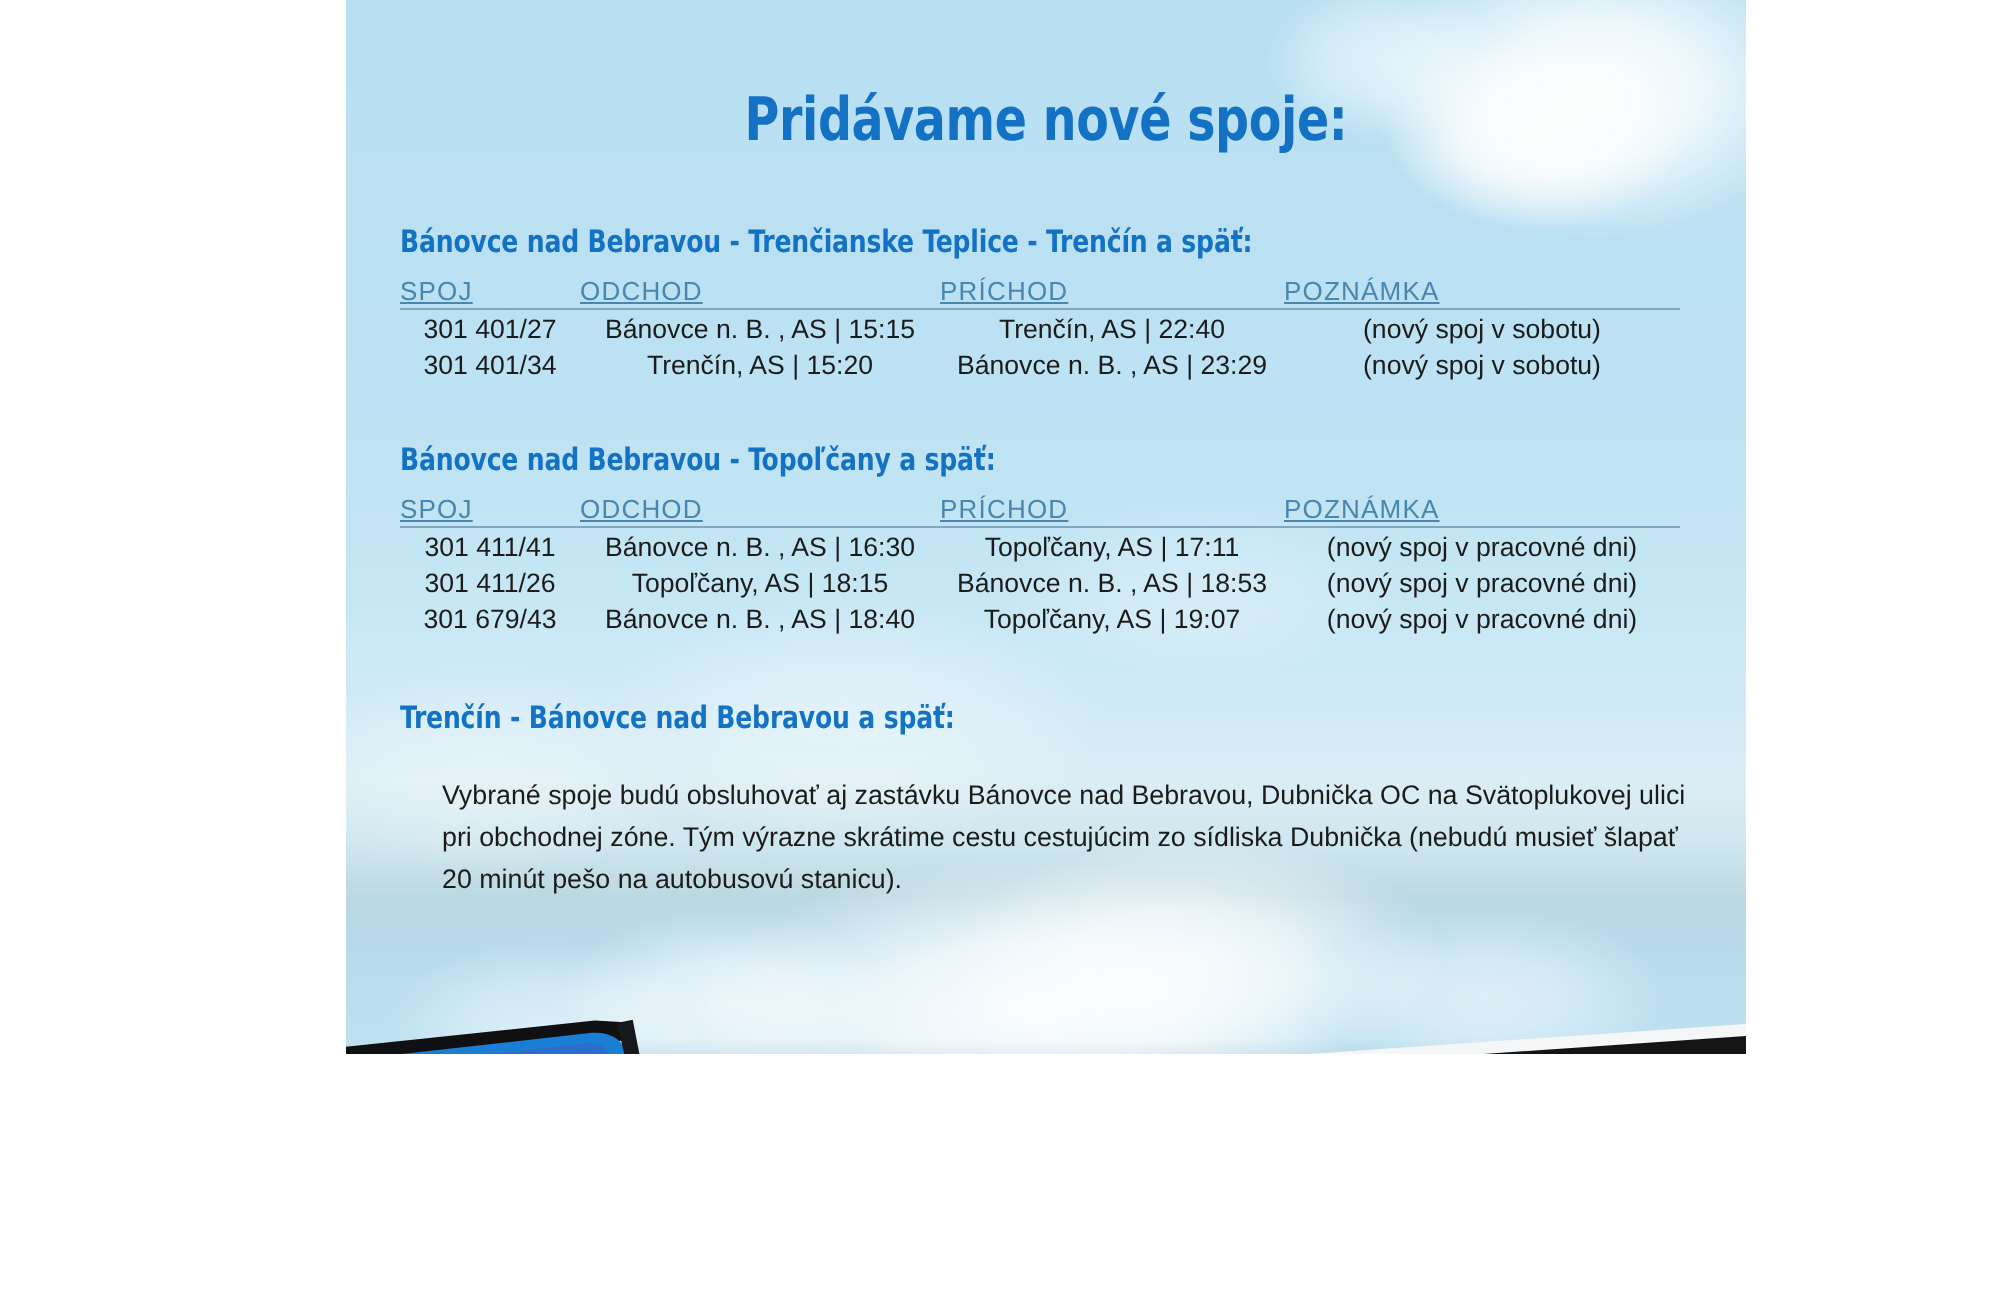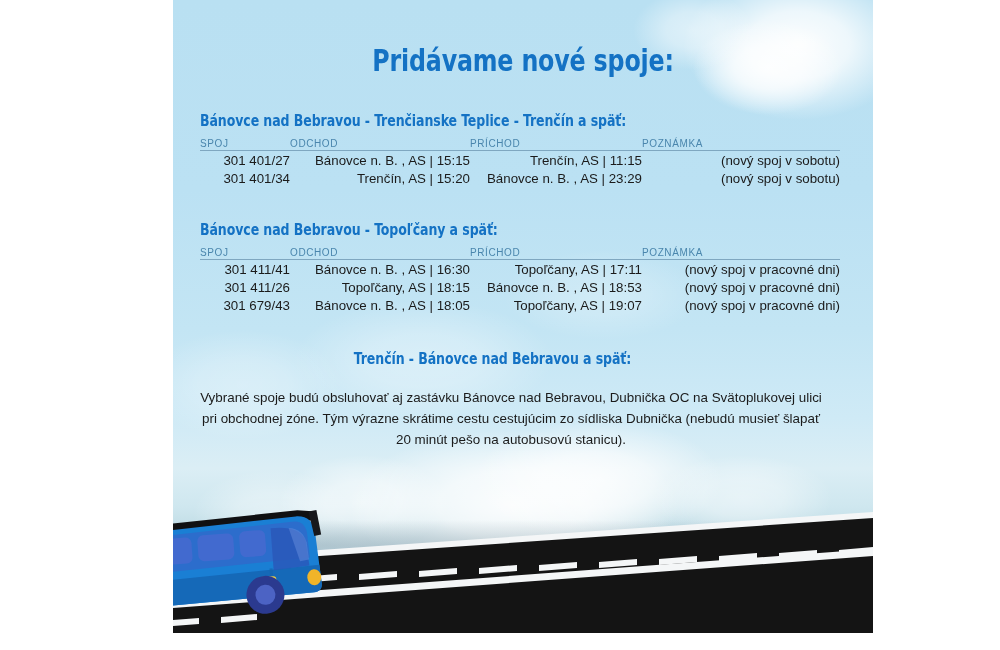--- a/index.html
+++ b/index.html
@@ -21,21 +21,21 @@
     height: 650px;
     background: #ffffff;
   }
 
   
   .poster {
     position: absolute;
     left: 173px;
     top: 0px;
     width: 700px;
-    height: 633px;
+    height: 527px;
     overflow: hidden;
     background: linear-gradient(to bottom,
        #b9e0f2 0%,
        #bbe1f3 30%,
        #c3e5f4 52%,
        #cfeaf6 66%,
        #dbeef5 74%,
        #cfe7ef 80%,
        #bcd8e2 85%,
        #b7dbec 90%,
@@ -91,21 +91,21 @@
     font-size: 30px;
     letter-spacing: -0.2px;
     transform: scaleX(0.88);
     transform-origin: center center;
     white-space: nowrap;
   }
 
   .section { position: absolute; left: 27px; width: 650px; }
   .sec1 { top: 112px; }
   .sec2 { top: 221px; }
-  .sec3 { top: 350px; text-align: center; }
+  .sec3 { top: 350px; }
 
   .sec-head {
     color: #1472c4;
     font-family: "Liberation Sans Narrow", "DejaVu Sans Condensed", "Liberation Sans", sans-serif;
     font-weight: bold;
     font-size: 15.5px;
     letter-spacing: -0.1px;
     transform: scaleX(0.9);
     transform-origin: left center;
     white-space: nowrap;
@@ -114,46 +114,48 @@
 
   table.sched {
     border-collapse: collapse;
     width: 640px;
     table-layout: fixed;
     font-family: "Liberation Sans", sans-serif;
   }
   table.sched th {
     text-align: left;
     font-weight: normal;
-    font-size: 10px;
+    font-size: 13px;
     letter-spacing: 0.6px;
     color: #4a86ad;
     border-bottom: 1px solid #7fa7c0;
     padding: 0 0 1px 0;
     vertical-align: bottom;
+    text-decoration: underline;
   }
   table.sched td {
-    text-align: right;
+    text-align: center;
     font-size: 13.3px;
     color: #1b1b1b;
     padding: 2px 0 1px 0;
     vertical-align: top;
     white-space: nowrap;
   }
   .col-spoj   { width: 90px; }
   .col-odch   { width: 180px; }
   .col-prich  { width: 172px; }
   .col-pozn   { width: 198px; }
 
   .para {
     margin-top: 19px;
     font-size: 13.4px;
     line-height: 1.58;
     color: #1b1b1b;
     width: 622px;
+    margin-left: 21px;
   }
 
   
   .road-wrap {
     position: absolute;
     left: 0; top: 0;
     width: 700px;
     height: 633px;
     z-index: 4;
     pointer-events: none;
@@ -276,21 +278,21 @@
               <th class="col-spoj">SPOJ</th>
               <th class="col-odch">ODCHOD</th>
               <th class="col-prich">PRÍCHOD</th>
               <th class="col-pozn">POZNÁMKA</th>
             </tr>
           </thead>
           <tbody>
             <tr>
               <td>301 401/27</td>
               <td>Bánovce n. B. , AS | 15:15</td>
-              <td>Trenčín, AS | 11:15</td>
+              <td>Trenčín, AS | 22:40</td>
               <td>(nový spoj v sobotu)</td>
             </tr>
             <tr>
               <td>301 401/34</td>
               <td>Trenčín, AS | 15:20</td>
               <td>Bánovce n. B. , AS | 23:29</td>
               <td>(nový spoj v sobotu)</td>
             </tr>
           </tbody>
         </table>
@@ -315,21 +317,21 @@
               <td>(nový spoj v pracovné dni)</td>
             </tr>
             <tr>
               <td>301 411/26</td>
               <td>Topoľčany, AS | 18:15</td>
               <td>Bánovce n. B. , AS | 18:53</td>
               <td>(nový spoj v pracovné dni)</td>
             </tr>
             <tr>
               <td>301 679/43</td>
-              <td>Bánovce n. B. , AS | 18:05</td>
+              <td>Bánovce n. B. , AS | 18:40</td>
               <td>Topoľčany, AS | 19:07</td>
               <td>(nový spoj v pracovné dni)</td>
             </tr>
           </tbody>
         </table>
       </div>
 
       <div class="section sec3">
         <div class="sec-head">Trenčín - Bánovce nad Bebravou a späť:</div>
         <div class="para">Vybrané spoje budú obsluhovať aj zastávku Bánovce nad Bebravou, Dubnička OC na Svätoplukovej ulici pri obchodnej zóne. Tým výrazne skrátime cestu cestujúcim zo sídliska Dubnička (nebudú musieť šlapať 20 minút pešo na autobusovú stanicu).</div>

